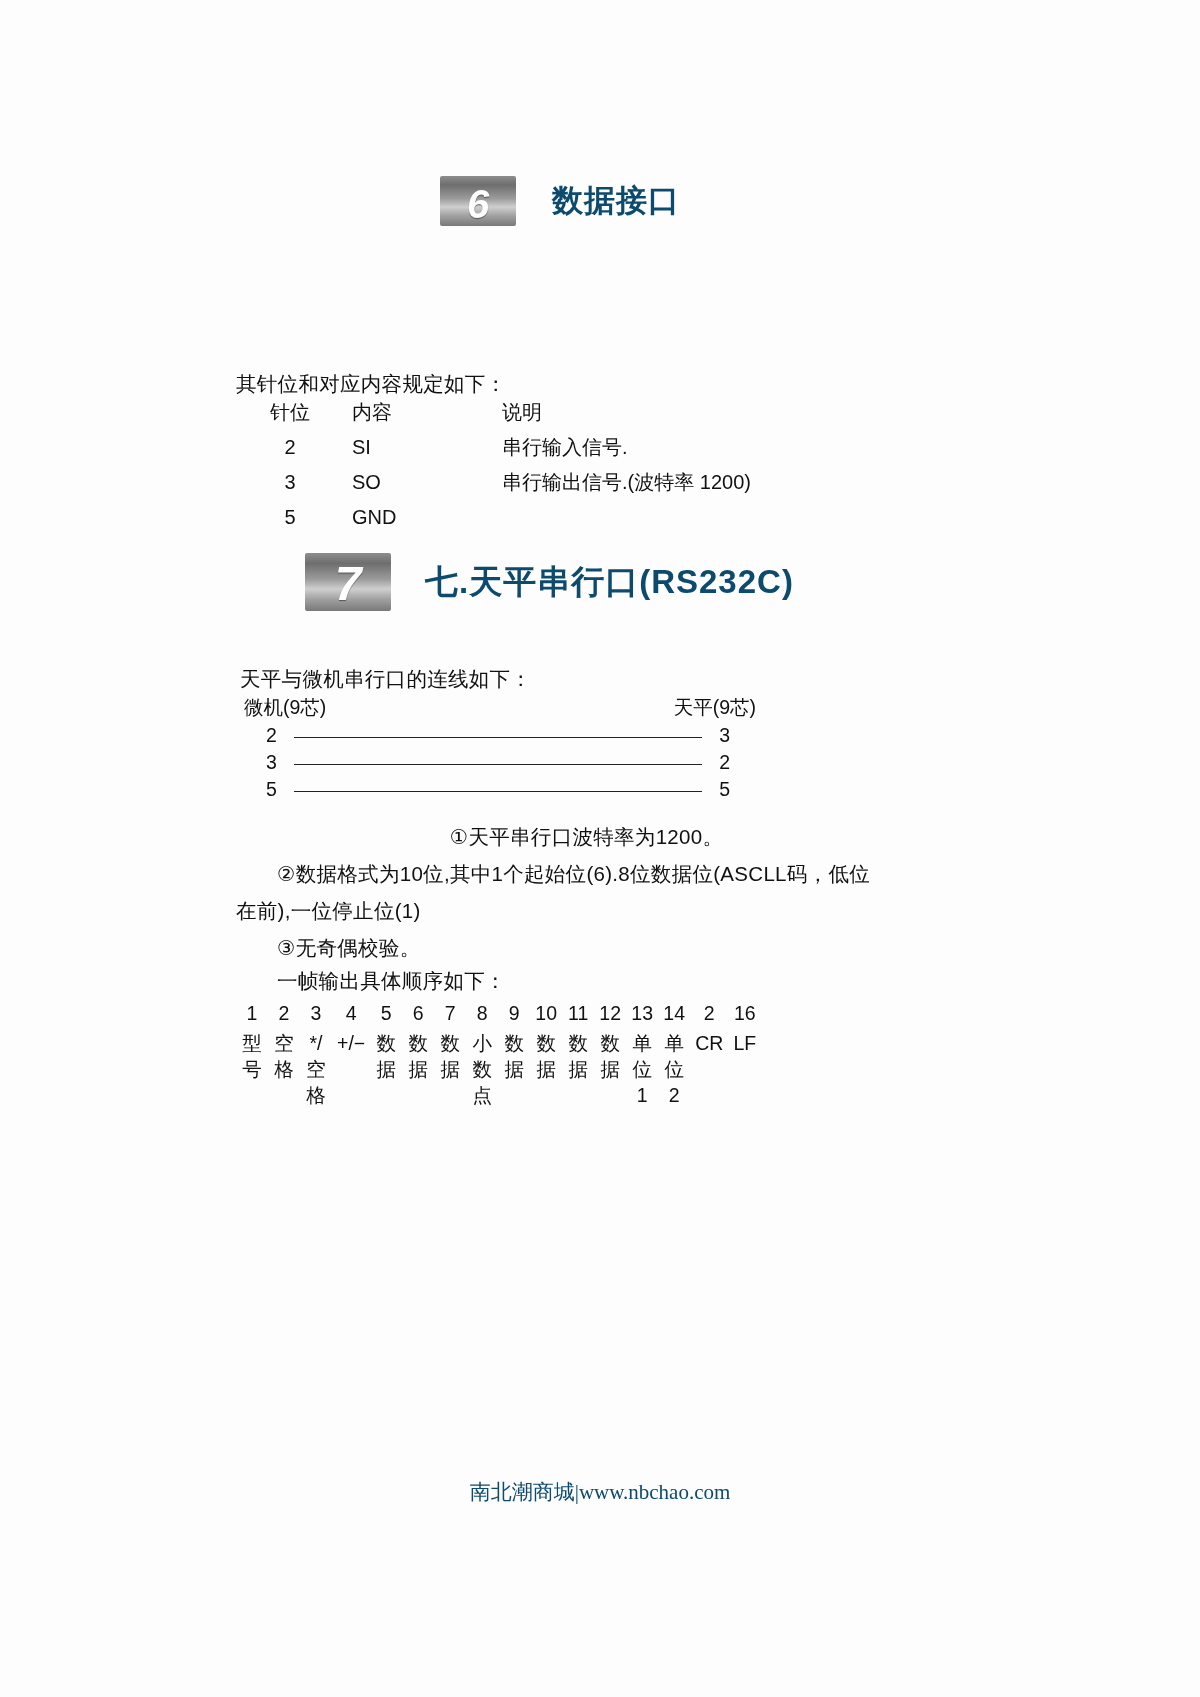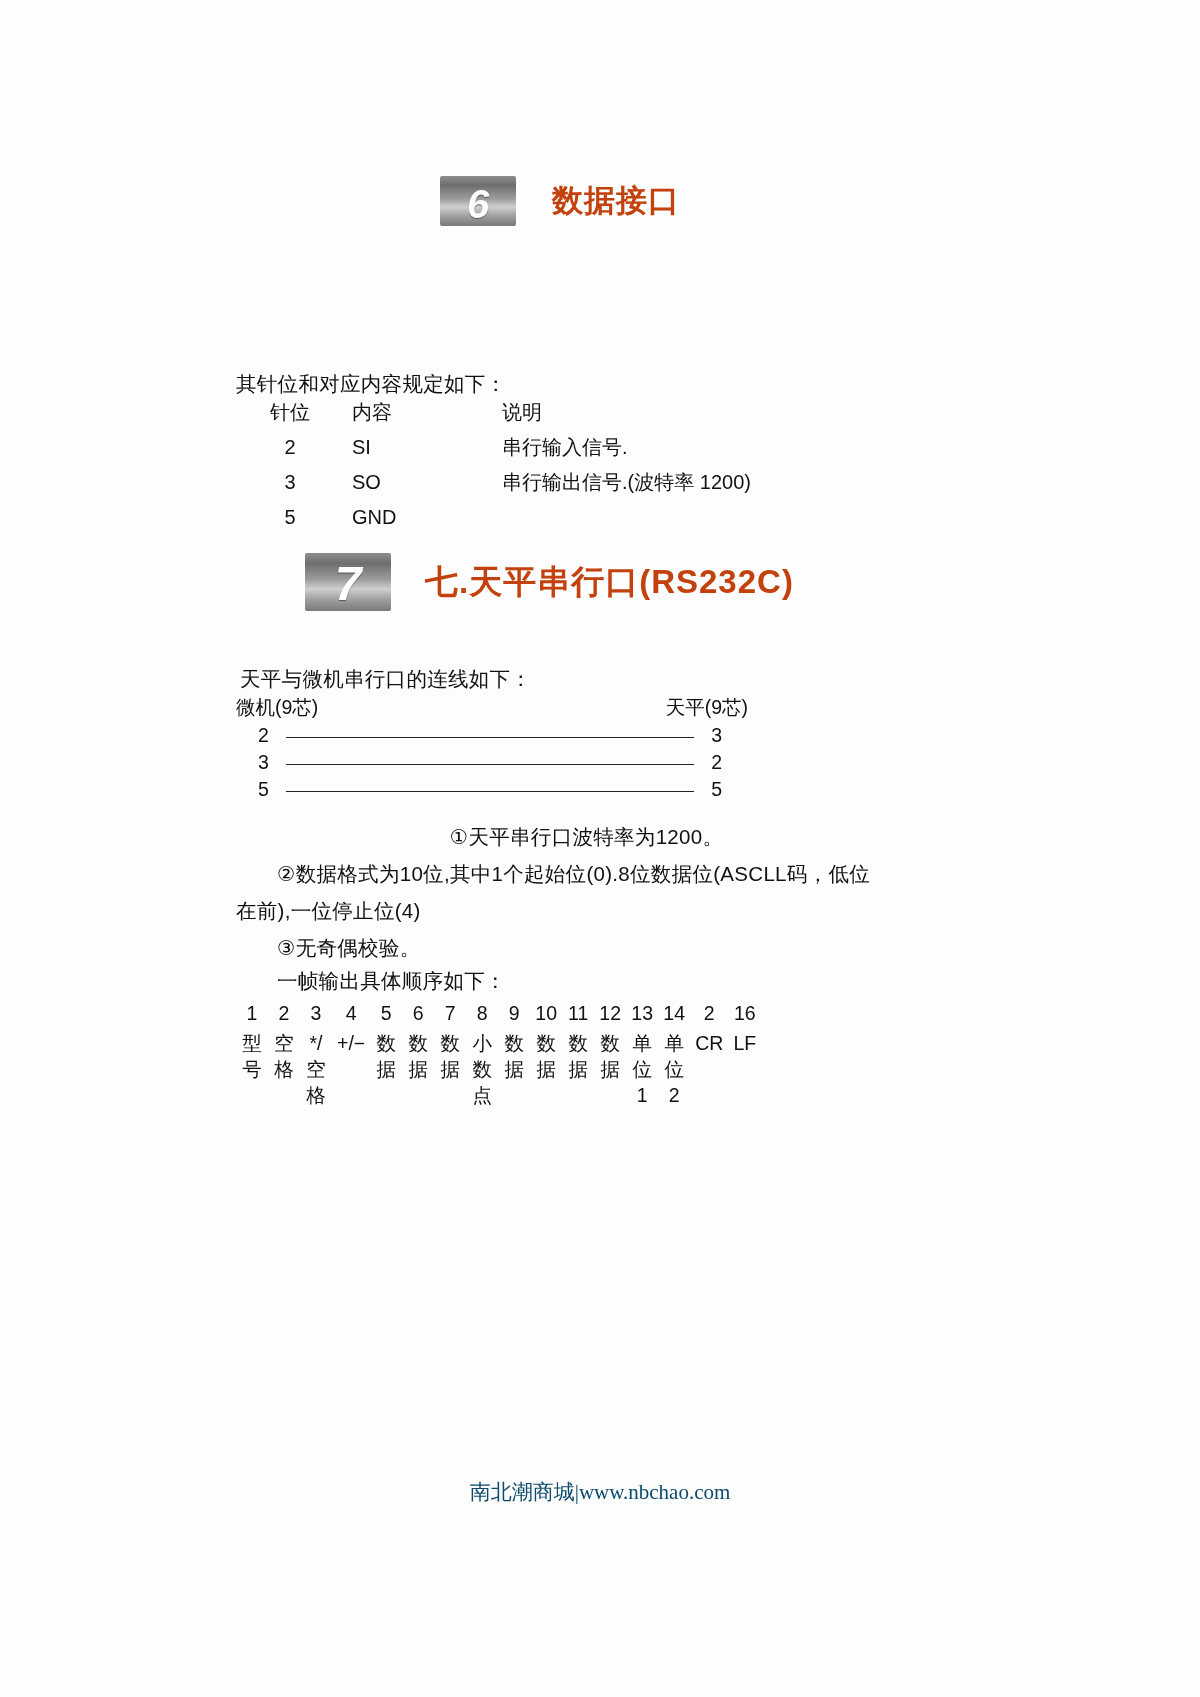--- a/index.html
+++ b/index.html
@@ -51,21 +51,21 @@
     width: 86px;
     height: 58px;
     font-size: 48px;
     padding-top: 7px;
     box-sizing: border-box;
   }
   .head-title {
     font-size: 31px;
     font-weight: 700;
     letter-spacing: 1px;
-    color: #c2410c;
+    color: #0c4a6e;
     margin-left: 36px;
     white-space: nowrap;
   }
   .head-title.big {
     font-size: 33px;
     margin-left: 34px;
   }
 
   
   .para {
@@ -92,20 +92,21 @@
     color: #111;
   }
   .col-pin   { width: 108px; text-align: center; }
   .col-name  { width: 150px; text-align: left; padding-left: 8px !important; }
   .col-desc  { text-align: left; }
 
   
   .wire-block {
     position: absolute;
     width: 520px;
+    margin-left: 8px;
   }
   .wire-labels {
     position: relative;
     height: 30px;
     font-size: 19.5px;
     color: #111;
   }
   .wire-labels .left { position: absolute; left: 0; top: 0; }
   .wire-labels .right { position: absolute; right: 8px; top: 0; }
   .wire-row {
@@ -214,21 +215,21 @@
       <span class="rnum">2</span>
     </div>
     <div class="wire-row">
       <span class="lnum">5</span>
       <span class="line"></span>
       <span class="rnum">5</span>
     </div>
   </div>
 
   <div class="para" style="left:236px; top:818px; width:660px; text-indent:2em;text-align:center;">①天平串行口波特率为1200。</div>
-  <div class="para" style="left:236px; top:855px; width:648px; text-indent:2em;">②数据格式为10位,其中1个起始位(0).8位数据位(ASCLL码，低位在前),一位停止位(4)</div>
+  <div class="para" style="left:236px; top:855px; width:648px; text-indent:2em;">②数据格式为10位,其中1个起始位(6).8位数据位(ASCLL码，低位在前),一位停止位(1)</div>
   <div class="para" style="left:236px; top:962px; width:660px; text-indent:2em;">一帧输出具体顺序如下：</div>
 
   <div class="para" style="left:236px; top:929px; width:660px; text-indent:2em;">③无奇偶校验。</div>
 
   <table class="frame-table" style="left:236px; top:1000px;">
     <tbody>
         <tr class="idx">
       <td>1</td>
       <td>2</td>
       <td>3</td>

